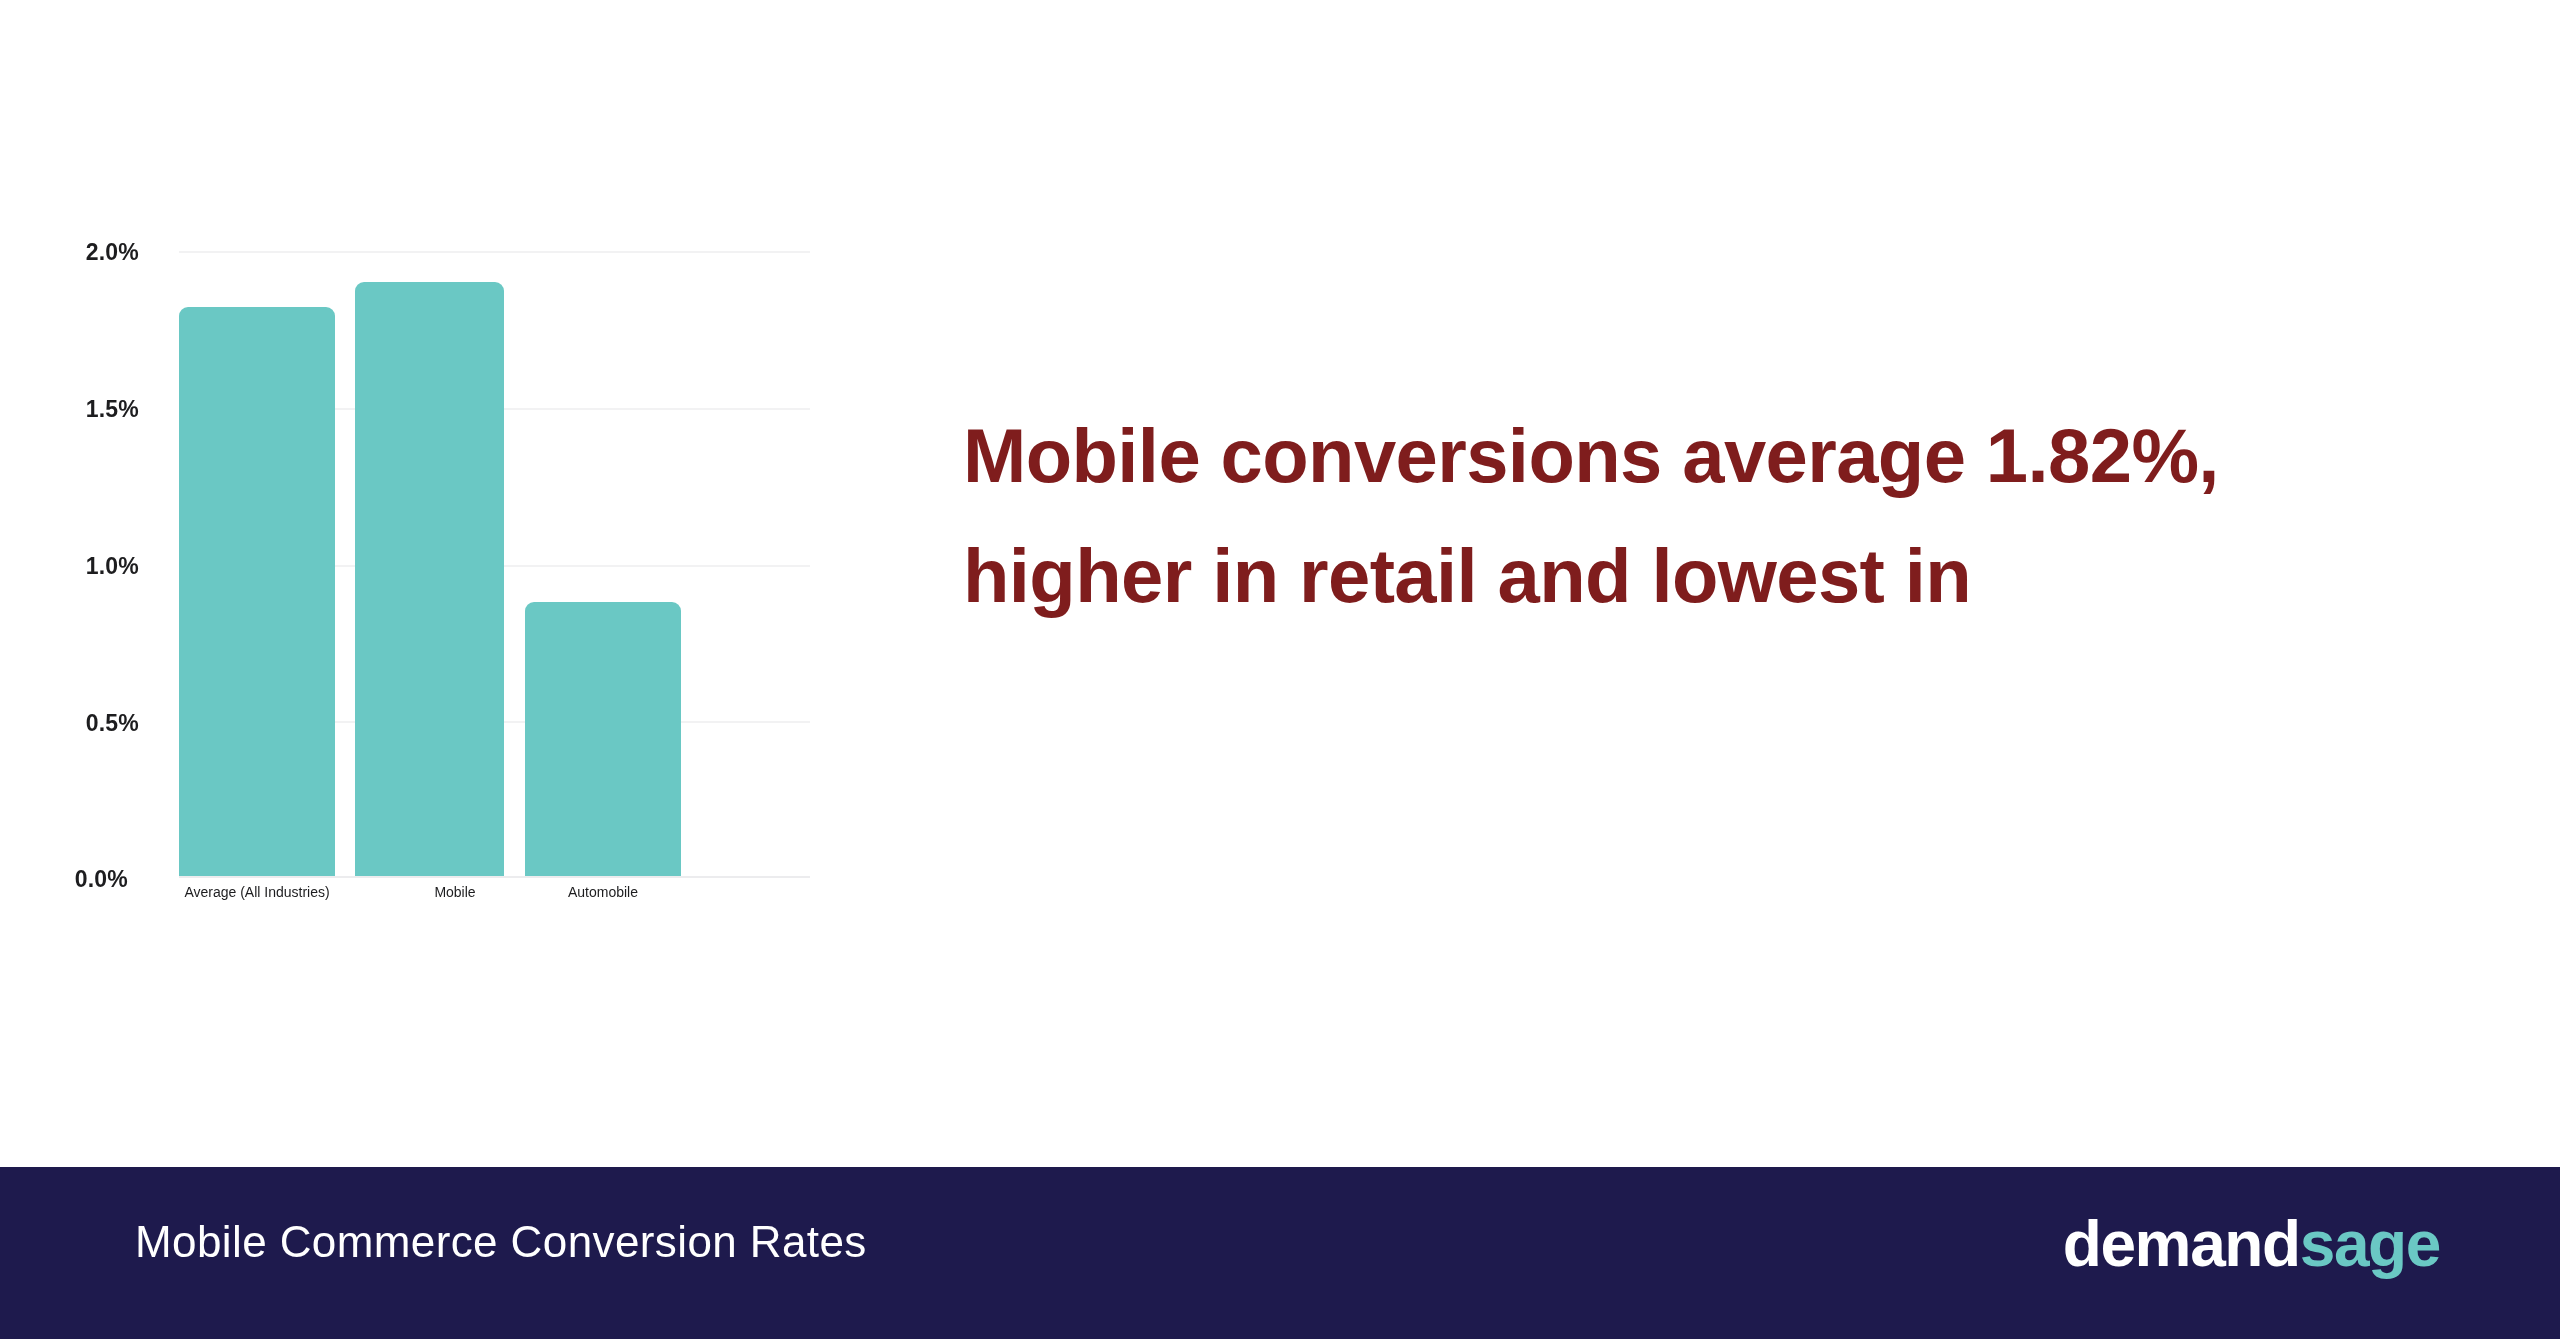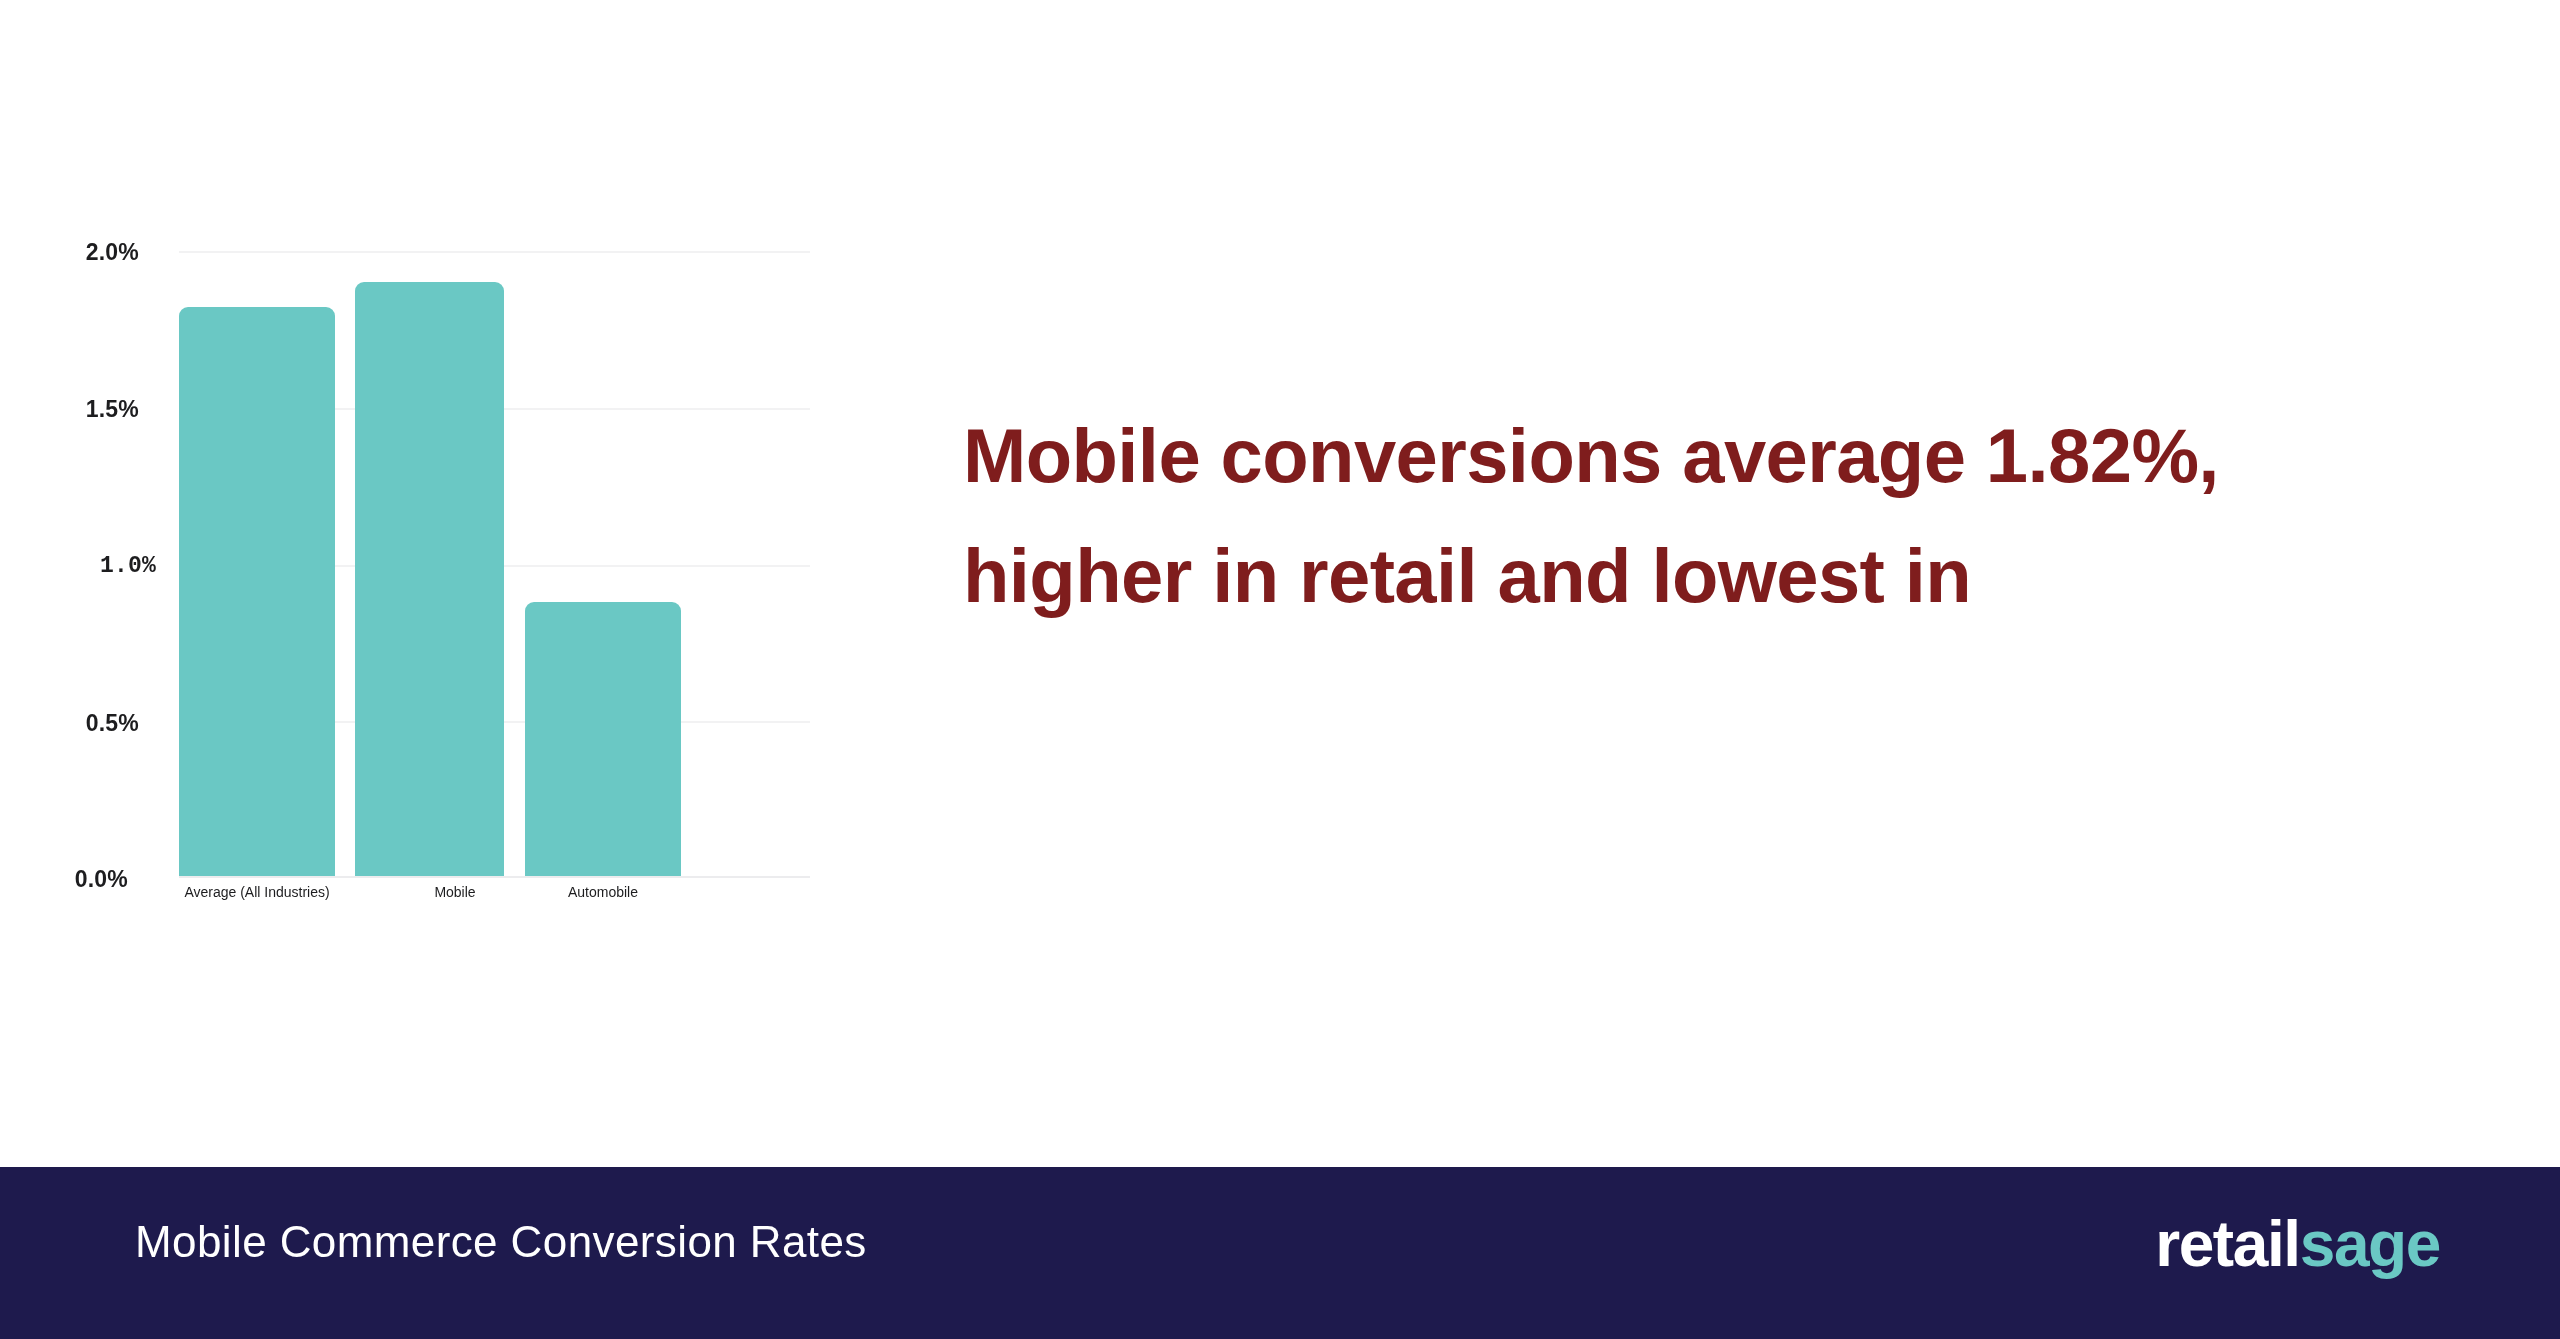--- a/index.html
+++ b/index.html
@@ -137,21 +137,21 @@
 </style>
 </head>
 <body>
 
 <div id="stage">
 
   <div id="chart-panel">
 
     <div class="ytick-label" style="left:53px; top:239px;">2.0%</div>
     <div class="ytick-label" style="left:53px; top:396px;">1.5%</div>
-    <div class="ytick-label" style="left:70px; top:553px;font-family:Liberation Mono, monospace;">1.0%</div>
+    <div class="ytick-label" style="left:53px; top:553px;">1.0%</div>
     <div class="ytick-label" style="left:53px; top:710px;">0.5%</div>
     <div class="ytick-label" style="left:42px; top:866px;text-align:right;">0.0%</div>
 
     <div id="plot-area">
       <div class="gridline" style="top:0px;"></div>
       <div class="gridline" style="top: 156.75px;"></div>
       <div class="gridline" style="top: 313.5px;"></div>
       <div class="gridline" style="top: 470.25px;"></div>
 
       <div class="bar" style="left: 0px; width: 156px; height: 570.57px; background: rgb(106, 200, 196);" title="Average (All Industries): 1.82%"></div>
@@ -167,17 +167,17 @@
   </div>
 
   <div id="headline">
     <div class="hl-line">Mobile conversions average 1.82%,</div>
     <div class="hl-line">higher in retail and lowest in</div>
   </div>
 
   <div id="footer">
     <div id="footer-title">Mobile Commerce Conversion Rates</div>
     <div id="brand-logo">
-      <span id="brand-demand">retail</span><span id="brand-sage">sage</span>
+      <span id="brand-demand">demand</span><span id="brand-sage">sage</span>
     </div>
   </div>
 
 </div>
 
 </body></html>

